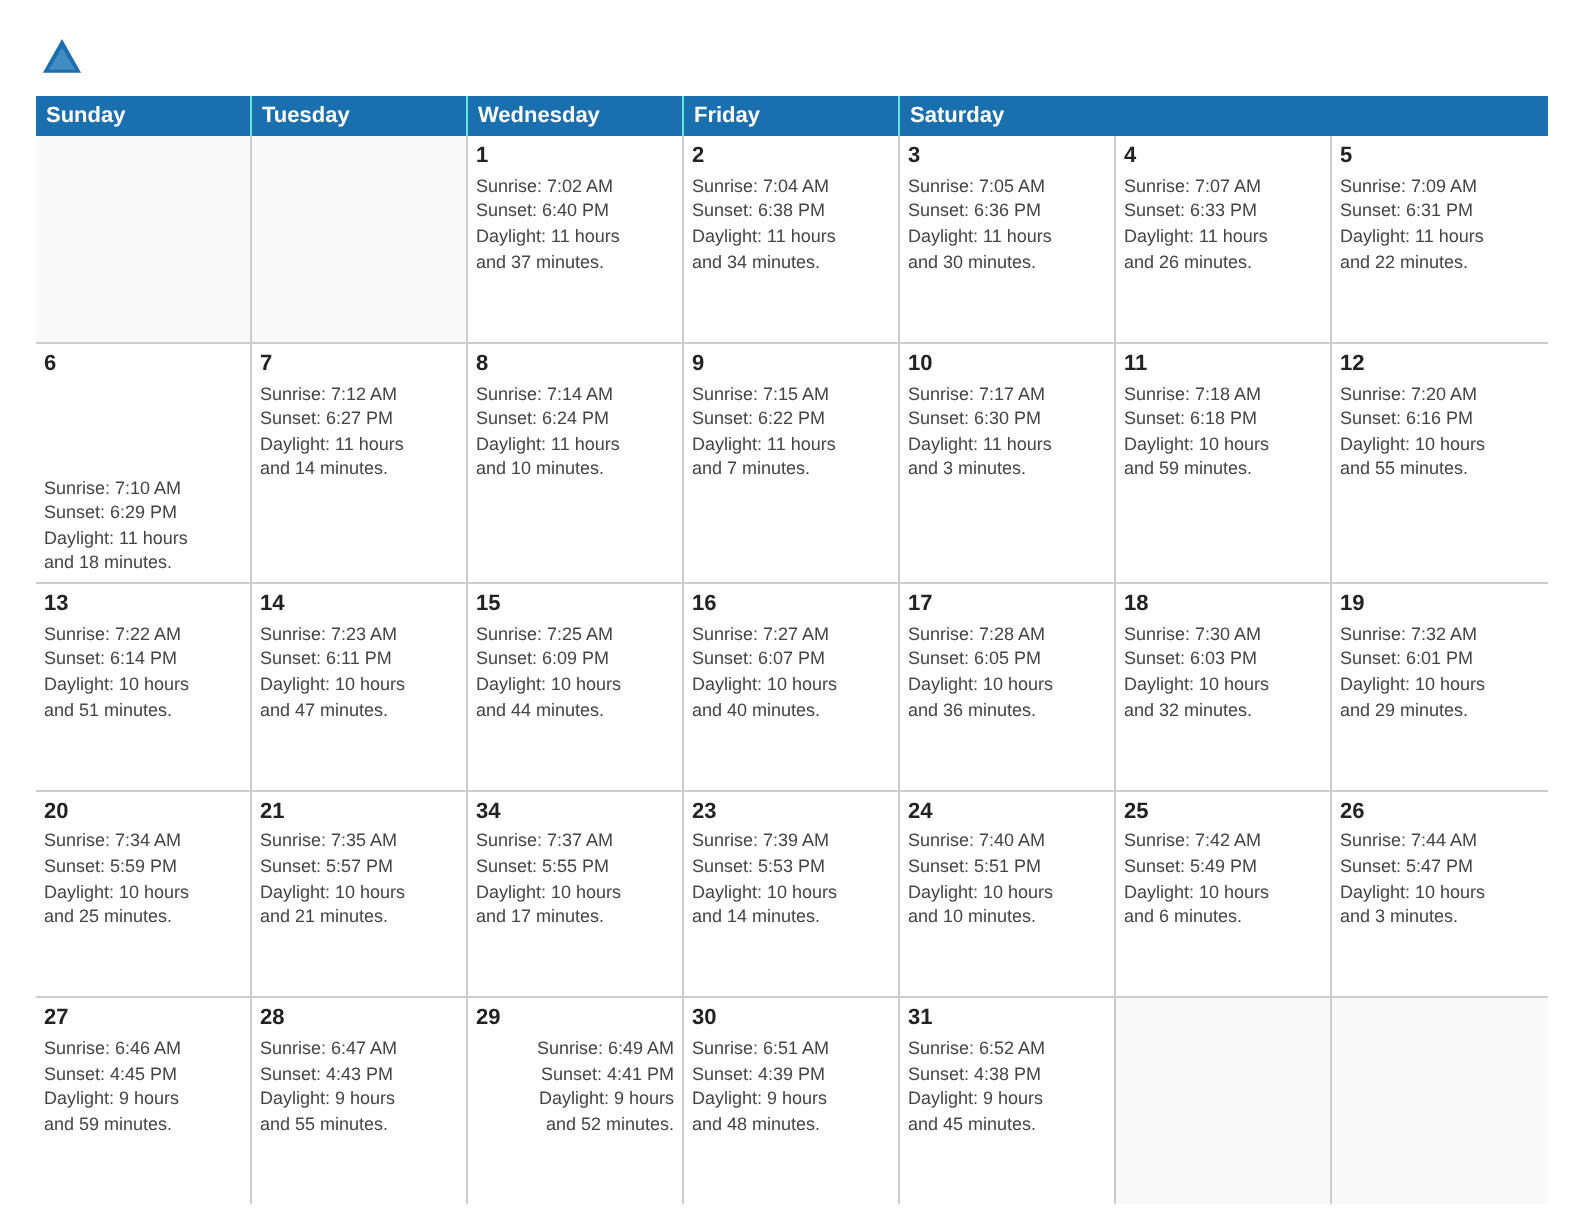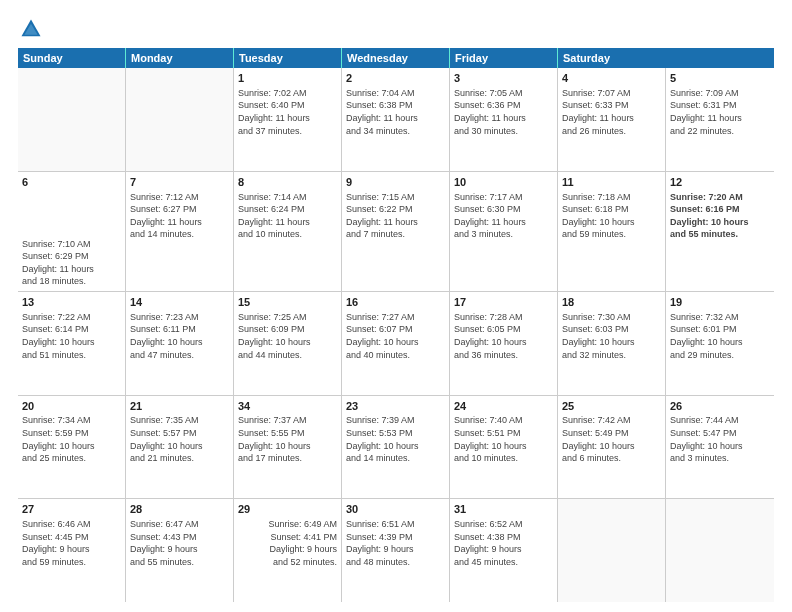--- a/index.html
+++ b/index.html
@@ -128,21 +128,20 @@
     </div>
     <div class="title-block">
       <div class="month-title"></div>
       <div class="location"></div>
     </div>
   </div>
 
   <div class="calendar">
     <div class="cal-header">
     <div class="cal-header-cell">Sunday</div>
-        <div class="cal-header-cell">Monday</div>
         <div class="cal-header-cell">Tuesday</div>
         <div class="cal-header-cell">Wednesday</div>
         <div class="cal-header-cell">Friday</div>
         <div class="cal-header-cell">Saturday</div>
       </div>
     <div class="cal-body">
     <div class="cal-week">
           <div class="cal-cell empty"></div>
           <div class="cal-cell empty"></div>
           <div class="cal-cell">
@@ -219,21 +218,21 @@
           </div>
           <div class="cal-cell">
             <span class="day-num">11</span>
             <div class="cell-text" style="white-space: pre-line;">Sunrise: 7:18 AM
 Sunset: 6:18 PM
 Daylight: 10 hours
 and 59 minutes.</div>
           </div>
           <div class="cal-cell">
             <span class="day-num">12</span>
-            <div class="cell-text" style="white-space: pre-line; font-weight: bold;">Sunrise: 7:20 AM
+            <div class="cell-text" style="white-space: pre-line;">Sunrise: 7:20 AM
 Sunset: 6:16 PM
 Daylight: 10 hours
 and 55 minutes.</div>
           </div>
         </div>
         <div class="cal-week">
           <div class="cal-cell">
             <span class="day-num">13</span>
             <div class="cell-text" style="white-space: pre-line;">Sunrise: 7:22 AM
 Sunset: 6:14 PM

